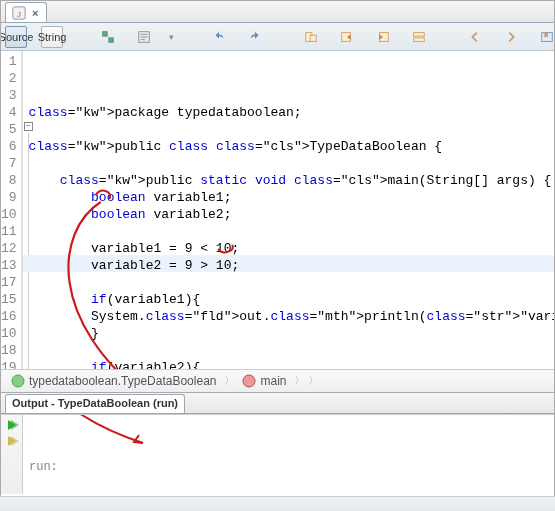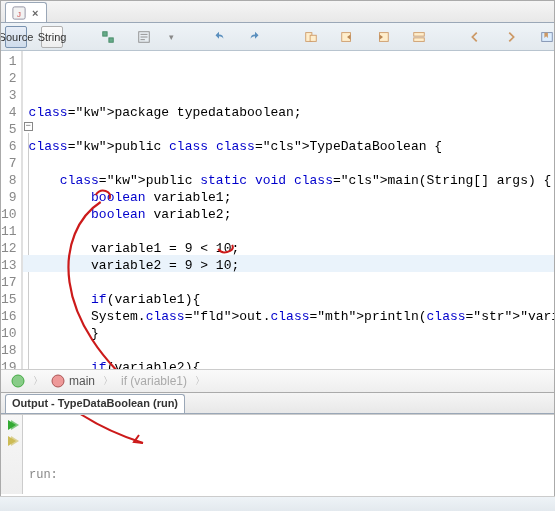--- a/index.html
+++ b/index.html
@@ -142,21 +142,21 @@
     font-family:"Courier New",monospace;
     font-size:12px;
   }
   .out-gutter {
     width:22px; background:linear-gradient(#f7f7f7,#eee);
     border-right:1px solid #ccc;
     display:flex; flex-direction:column; align-items:center; gap:2px;
     padding-top:3px;
   }
   .out-gutter svg{width:14px;height:14px;}
-  .out-text { padding:20px 6px; line-height:16px; white-space:pre; color:#333; flex:1; position:relative;}
+  .out-text { padding:12px 6px; line-height:16px; white-space:pre; color:#333; flex:1; position:relative;}
   .out-run { color:#888;}
   .statusbar {
     position:absolute; bottom:0; left:0; right:0; height:15px;
     background:linear-gradient(#eef3f7,#e3e9ee); border-top:1px solid #ccc;
   }
 </style>
 </head>
 <body>
 
 <div class="tabbar">
@@ -309,32 +309,30 @@
     <path d="M100 151 C 55 180, 45 270, 150 350" stroke="#cc1a1a" stroke-width="2.2" fill="none"></path>
     <path d="M150 350 l-10 -4 l6 -6" stroke="#cc1a1a" stroke-width="2.2" fill="none"></path>
   </svg>
 </div>
 
 <div class="crumbs">
   <div class="crumb">
     <svg class="cicon" viewBox="0 0 14 14">
         <circle cx="7" cy="7" r="6" fill="#8c8" stroke="#4a4"></circle>
       </svg>
+    <span>typedataboolean.TypeDataBoolean</span>
   </div>
   <span class="chev">〉</span>
   <div class="crumb">
     <svg class="cicon" viewBox="0 0 14 14">
         <circle cx="7" cy="7" r="6" fill="#e99" stroke="#a55"></circle>
       </svg>
     <span>main</span>
   </div>
   <span class="chev">〉</span>
-  <div class="crumb">
-    <span style="color:#aaa">if (variable1)</span>
-  </div>
   <span class="chev">〉</span>
 </div>
 
 <div class="out-tabbar">
   <div class="out-tab">
     <span>Output - TypeDataBoolean (run)</span>
     <span class="close-x">×</span>
   </div>
 </div>
 

